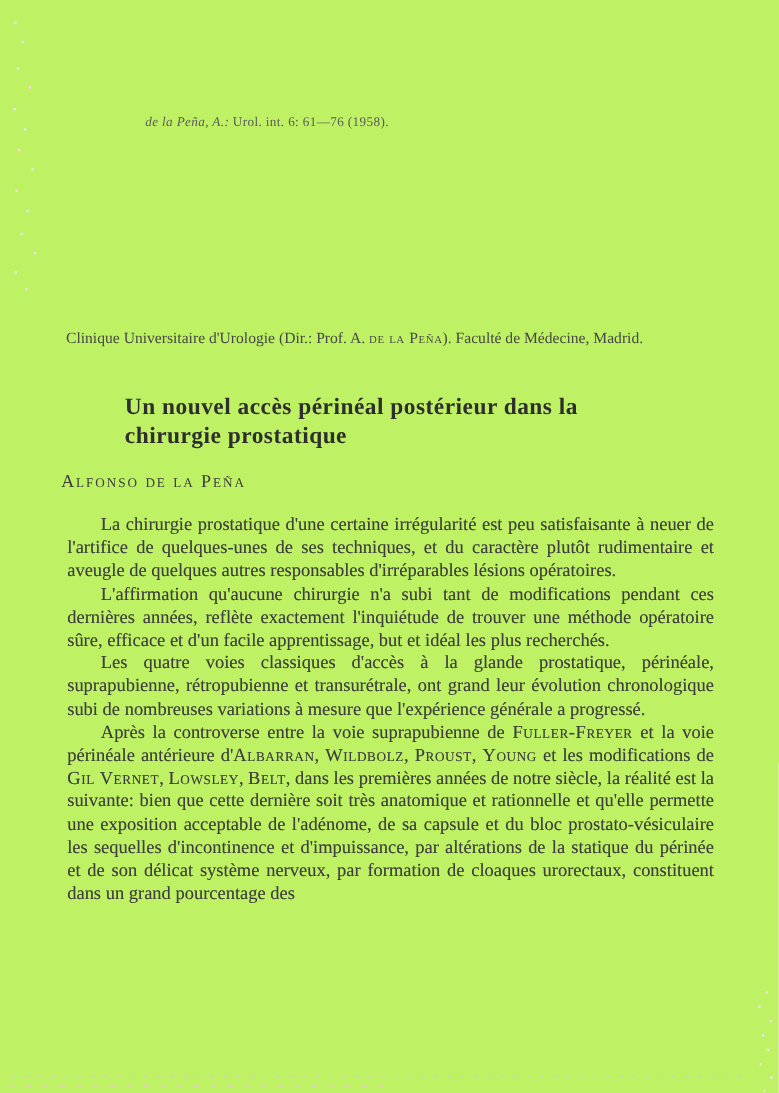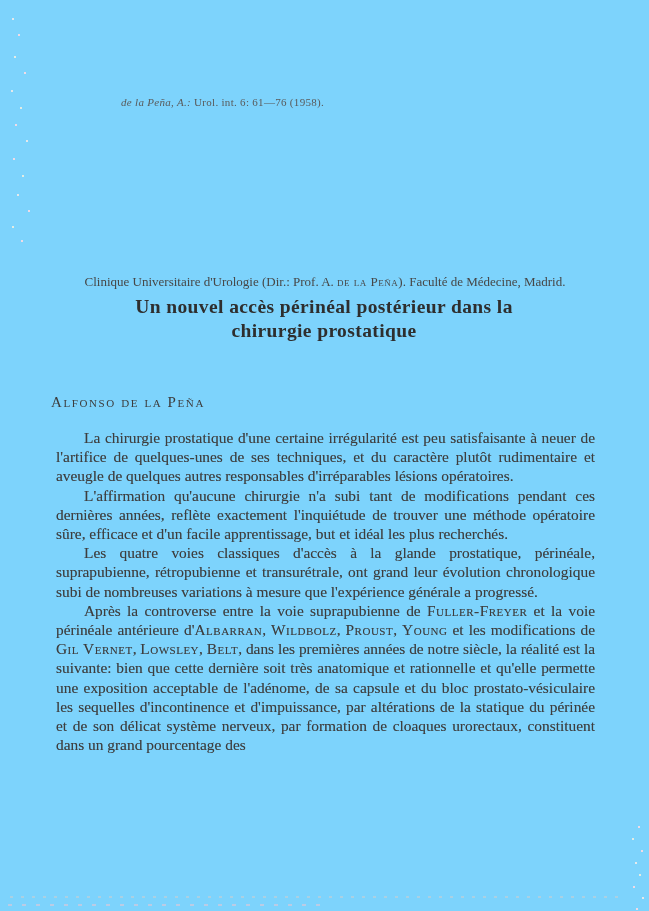--- a/index.html
+++ b/index.html
@@ -1,50 +1,50 @@
 <!DOCTYPE html>
 <html><head>
 <meta charset="utf-8">
 <style>
   html, body { margin: 0; padding: 0; background: #ffffff; }
   .page {
     position: relative;
     width: 649px;
     height: 911px;
-    background: #7dd3fc;
+    background: #bef264;
     overflow: hidden;
     font-family: "Liberation Serif", "DejaVu Serif", serif;
     color: #3d3d3d;
   }
   .running-head {
     position: absolute;
     left: 121px;
     top: 96px;
     font-size: 11px;
     letter-spacing: 0.3px;
     color: #5a5a5a;
   }
   .running-head .it { font-style: italic; }
   .affiliation {
     position: absolute;
     left: 55px;
     top: 273px;
     width: 540px;
-    text-align: center;
+    text-align: left;
     font-size: 13px;
     line-height: 17.5px;
     color: #474747;
   }
   .title {
     position: absolute;
     left: 104px;
-    top: 295px;
+    top: 328px;
     width: 440px;
     margin: 0;
-    text-align: center;
+    text-align: left;
     font-size: 19.5px;
     font-weight: bold;
     line-height: 24px;
     letter-spacing: 0.4px;
     color: #2e2e2e;
   }
   .subtitle {
     position: absolute;
     left: 55px;
     width: 540px;

